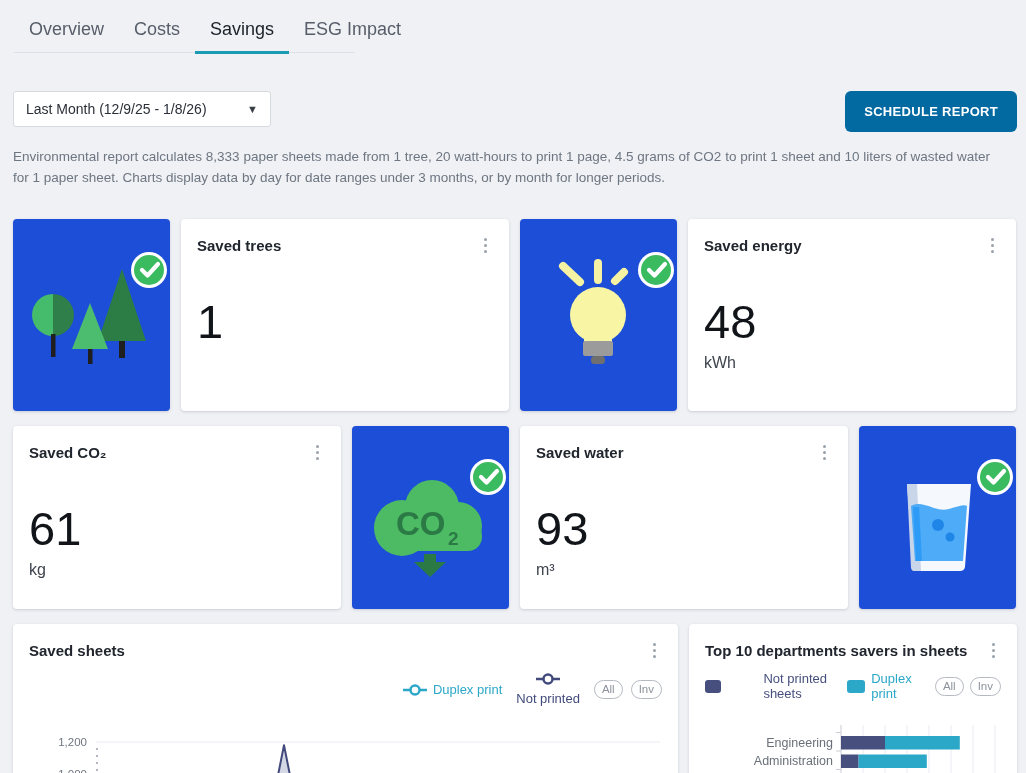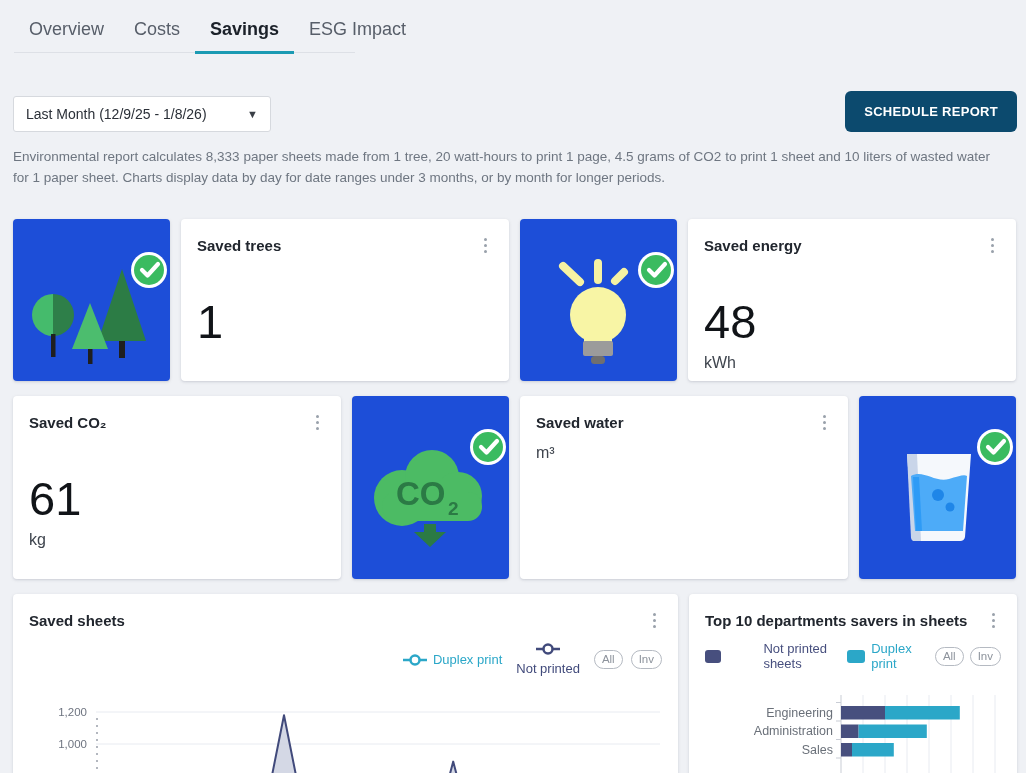--- a/index.html
+++ b/index.html
@@ -4,39 +4,39 @@
 <style>
   * { box-sizing: border-box; }
   html,body { margin:0; padding:0; width:1026px; height:773px; overflow:hidden;
               background:#eff1f5; font-family:"Liberation Sans", sans-serif; }
   .page { padding:0 9px 0 13px; }
 
   
   .tabs { display:flex; width:341px; margin:10px 0 0 1px; border-bottom:1px solid #dde0e6; }
   .tab { padding:9px 15px 11px; font-size:18px; color:#575e69; cursor:pointer;
          border-bottom:3px solid transparent; margin-bottom:-2px; white-space:nowrap; }
-  .tab.active { color:#1b2129; font-weight:700; border-bottom-color:#1b9ab3; }
-
-  
-  .toolbar { display:flex; justify-content:space-between; align-items:flex-end; margin-top:38px; }
+  .tab.active { color:#1b2129; font-weight:400; border-bottom-color:#1b9ab3; }
+
+  
+  .toolbar { display:flex; justify-content:space-between; align-items:flex-start; margin-top:38px; }
   .select { width:258px; height:36px; background:#fff; border:1px solid #d6d9de; border-radius:3px;
             display:flex; align-items:center; justify-content:space-between; padding:0 12px;
             font-size:14px; color:#2a2f37; cursor:pointer; }
   .caret { font-size:11px; color:#3a3f46; }
-  .btn-primary { height:41px; padding:0 19px; background:#0c4a6e; color:#fff; border:none;
+  .btn-primary { height:41px; padding:0 19px; background:#0369a1; color:#fff; border:none;
                  border-radius:6px; font-size:13px; font-weight:600; letter-spacing:.3px;
                  cursor:pointer; font-family:"Liberation Sans", sans-serif; }
 
   .desc { margin:15px 0 0; font-size:13.5px; line-height:1.55; color:#6e7681; max-width:995px; }
 
   
   .row { display:flex; gap:11px; margin-top:15px; }
   .row1 { margin-top:30px; }
   .w-sm { width:157px; } .w-lg { width:328px; } .w-chart { width:665px; }
-  .h1 { height:162px; } .h2 { height:183px; } .h3 { height:340px; }
+  .h1 { height:192px; } .h2 { height:183px; } .h3 { height:340px; }
   .card { background:#fff; border-radius:4px; padding:14px 16px 0;
           box-shadow:0 1px 2px rgba(25,35,60,.10), 0 1px 4px rgba(25,35,60,.07); }
   .tile { background:#1d4ed8; border-radius:4px; overflow:hidden;
           box-shadow:0 1px 2px rgba(25,35,60,.10), 0 1px 4px rgba(25,35,60,.07); }
   .tile svg { display:block; }
 
   .card-head { display:flex; justify-content:space-between; align-items:flex-start; }
   .card-title { margin:0; padding-top:4px; font-size:15px; font-weight:700; color:#21262e; }
   .kebab { display:flex; flex-direction:column; gap:2.5px; padding:5px 6px; cursor:pointer; }
   .kebab i { width:3.5px; height:3.5px; border-radius:50%; background:#99a1ab; }
@@ -176,20 +176,21 @@
 
     <div class="card w-lg h2">
       <div class="card-head">
         <h3 class="card-title">Saved water</h3>
         <div class="kebab">
             <i></i>
             <i></i>
             <i></i>
           </div>
       </div>
+      <div class="big-num">93</div>
       <div class="unit">m³</div>
     </div>
 
     <div class="tile w-sm h2">
       <svg width="157" height="193" viewBox="0 0 157 193">
         <path d="M48 58 h64 l-6 83 a5 5 0 0 1 -5 4 h-42 a5 5 0 0 1 -5 -4 Z" fill="#f5f8fc"></path>
         <path d="M48 58 h10 l4 87 h-8 a5 5 0 0 1 -2 -3 Z" fill="#c9d5e9"></path>
         <path d="M52 80 C 64 73, 76 87, 90 83 C 99 80.5, 105 78, 108 80 L 104 135 H 56 Z" fill="#4dabf8"></path>
         <path d="M54 81 h6 l3 54 h-6 Z" fill="#2e9bf6"></path>
         <circle cx="79" cy="99" r="6" fill="#1f86e8"></circle>

